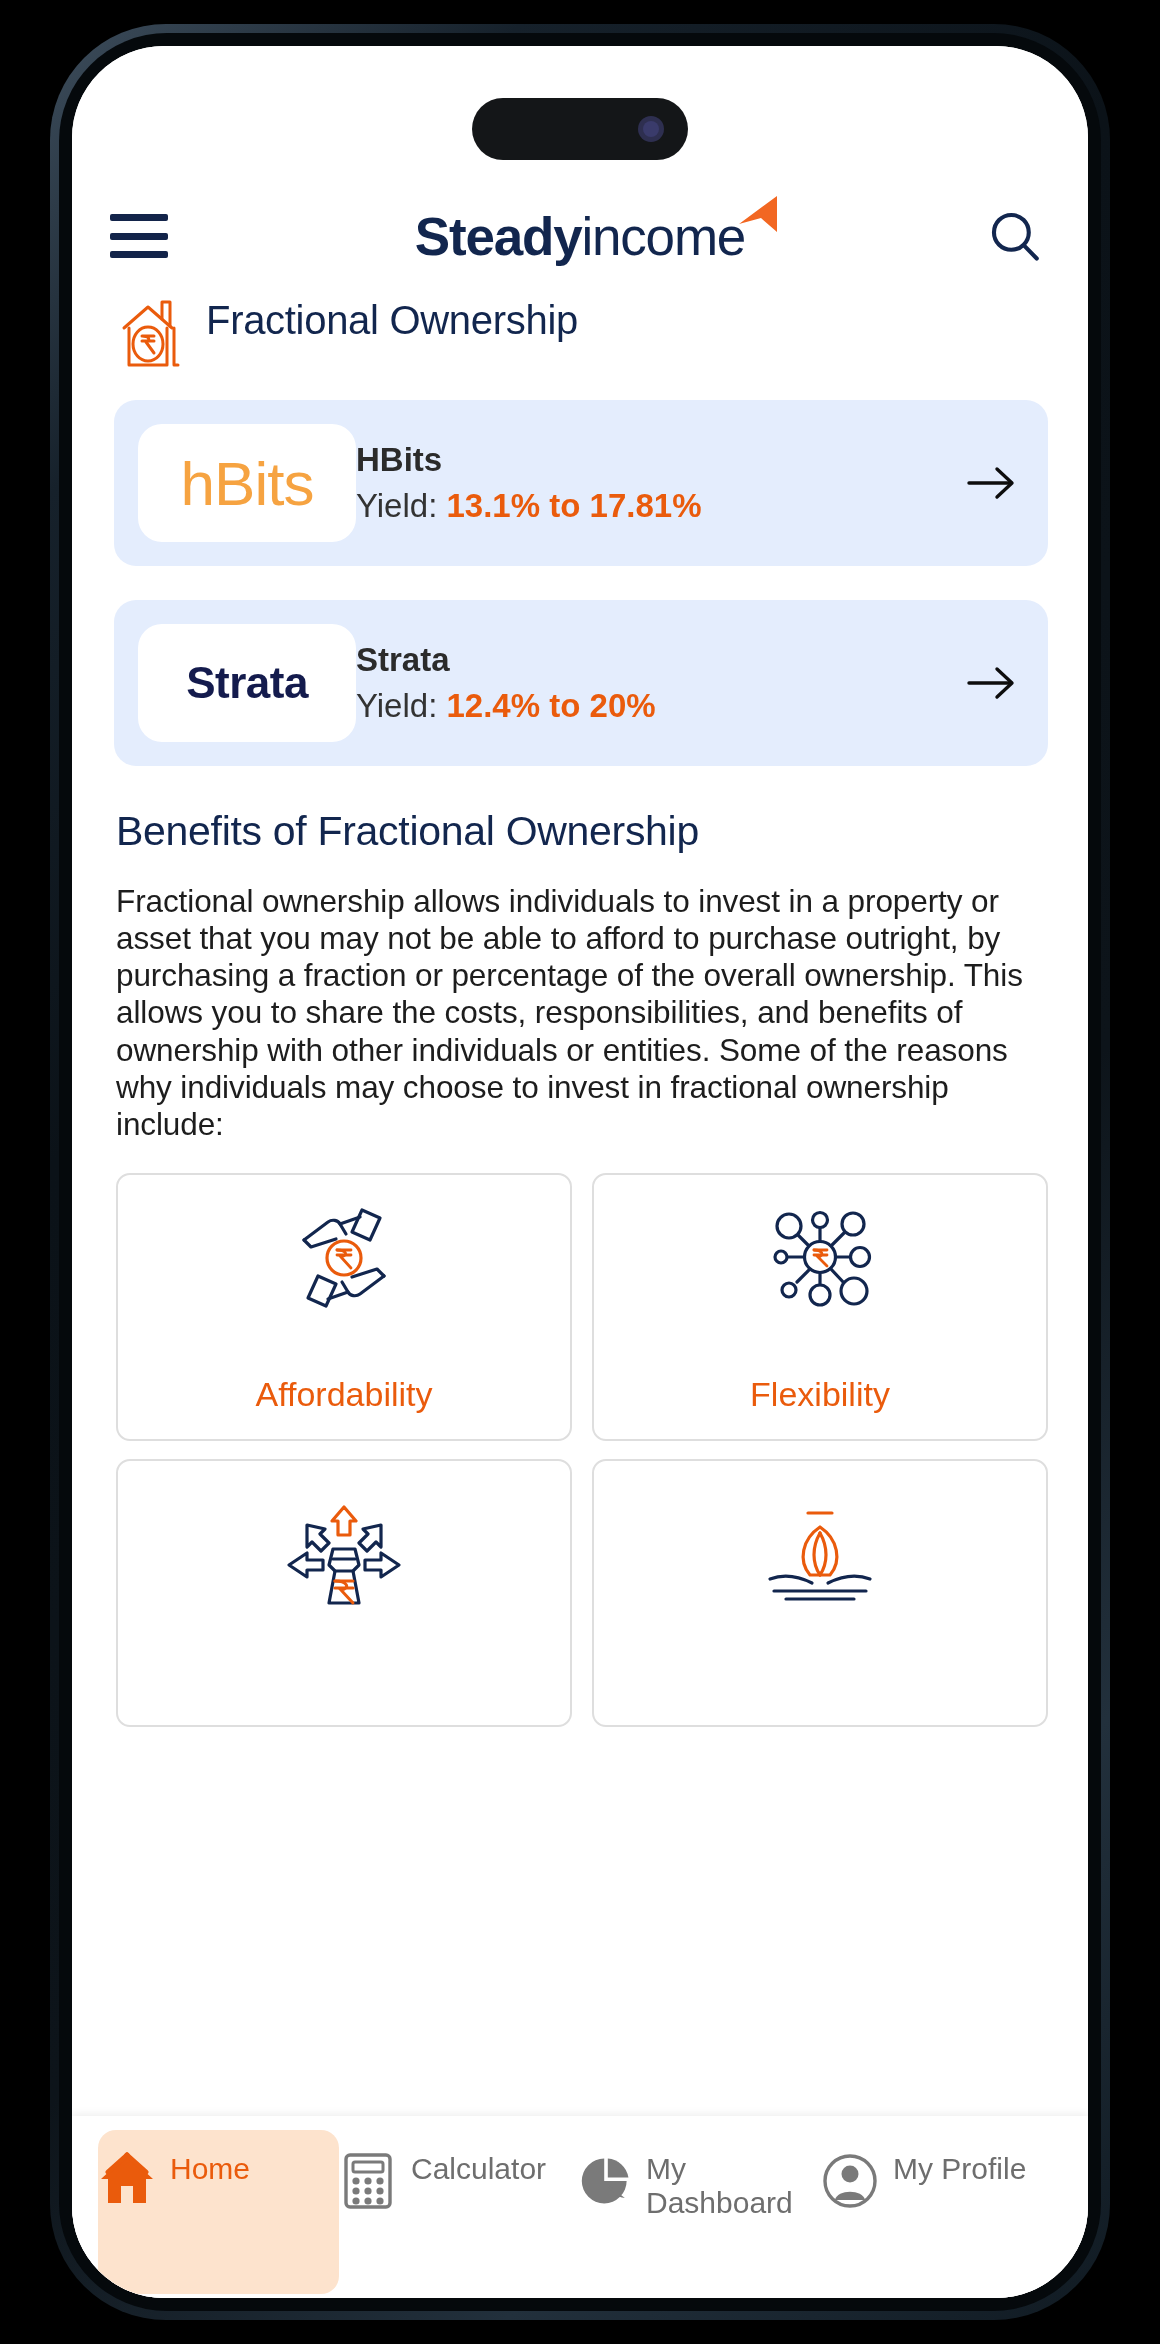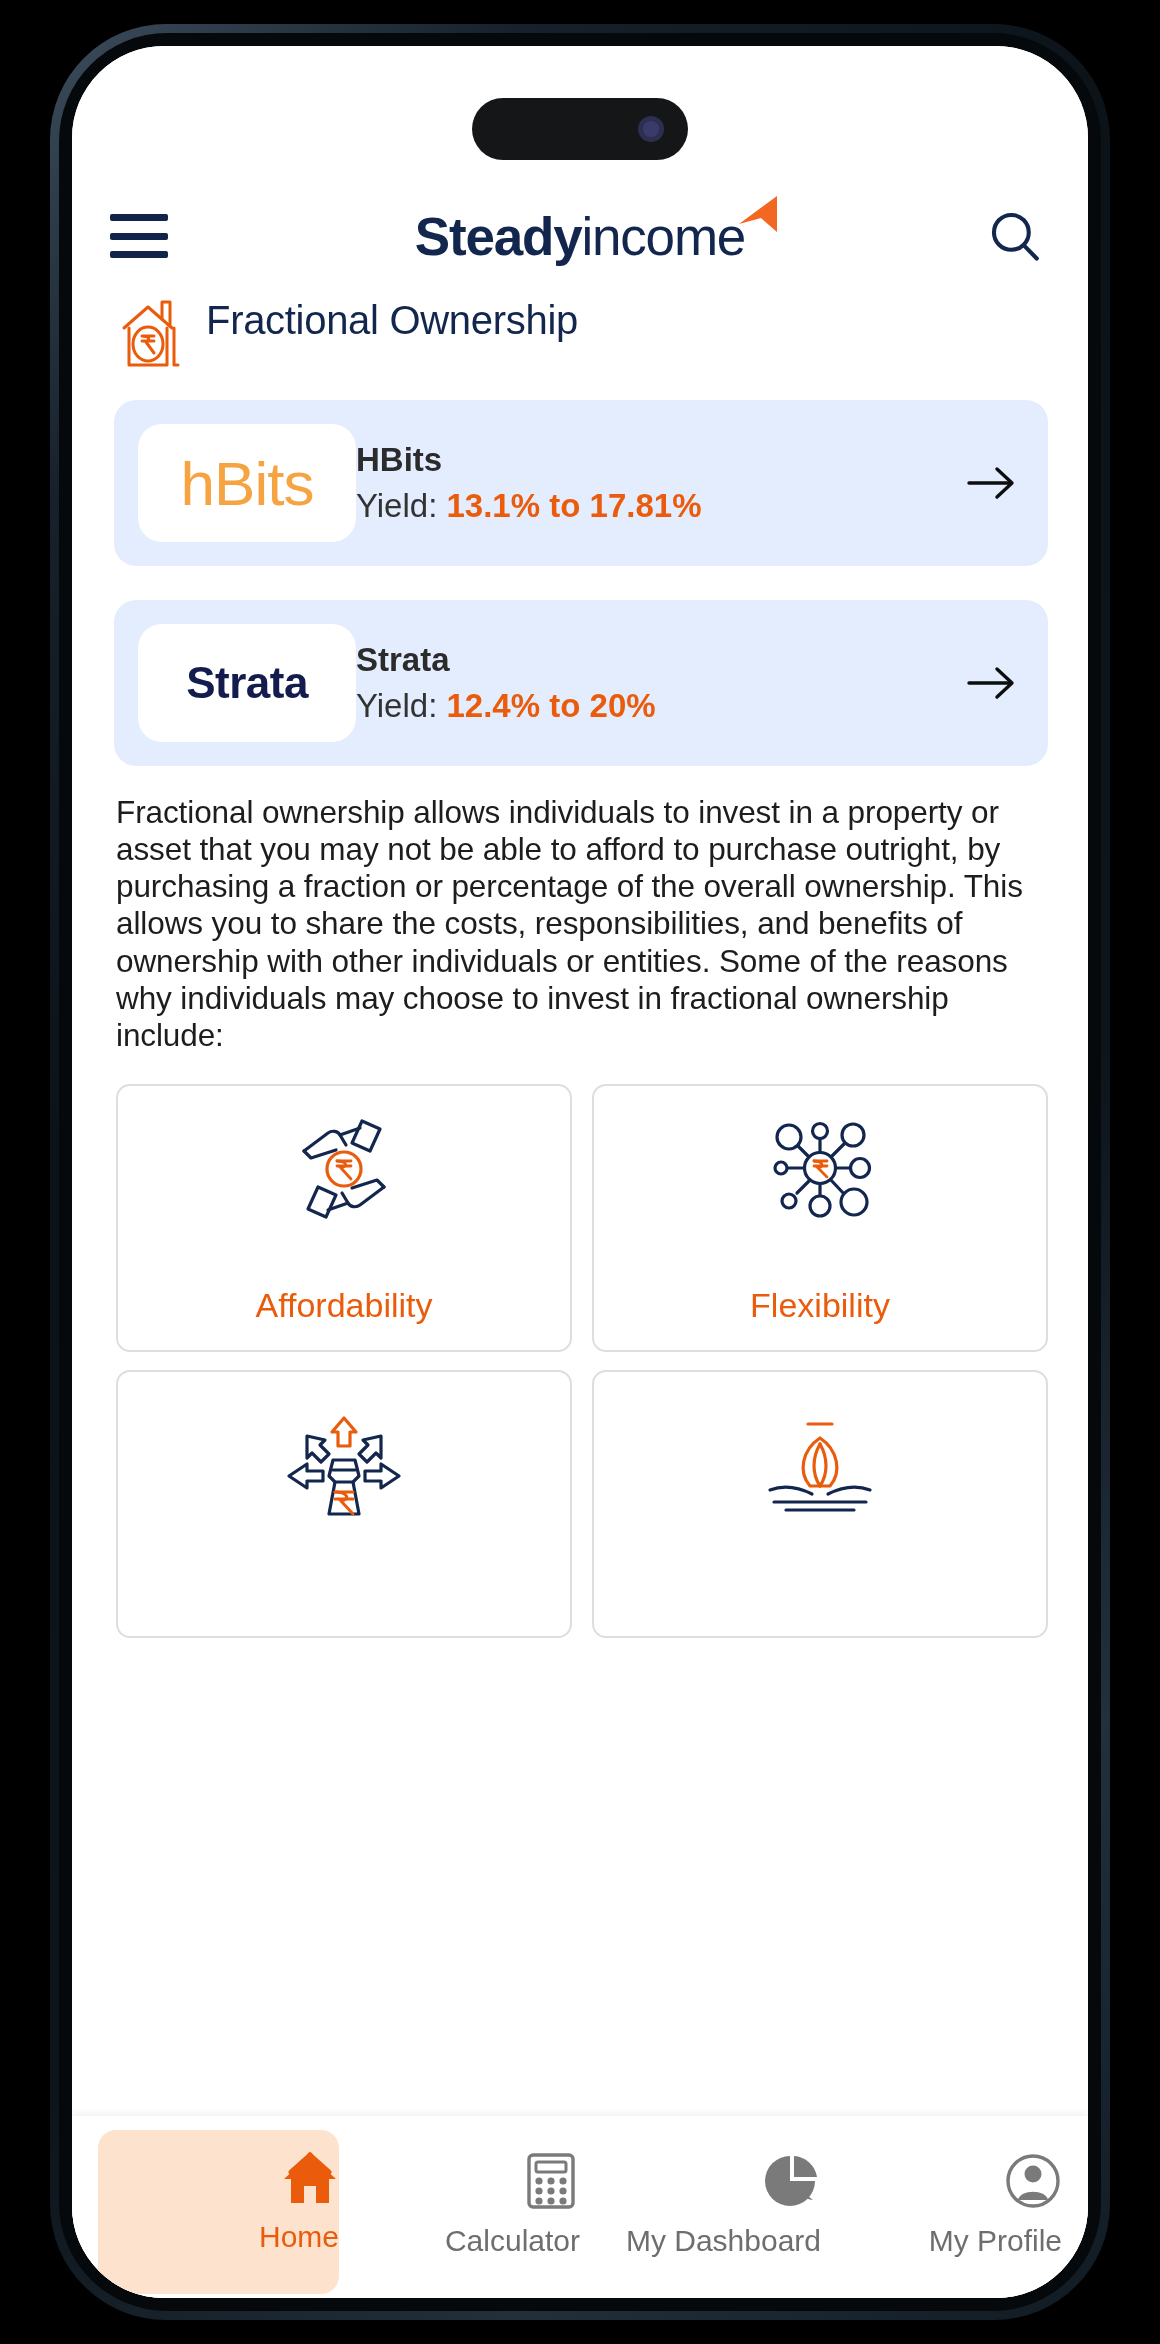--- a/index.html
+++ b/index.html
@@ -245,22 +245,22 @@
     background: #ffffff;
     display: flex;
     align-items: flex-start;
     padding: 14px 26px 0 26px;
     box-shadow: 0 -2px 8px rgba(0,0,0,0.07);
     z-index: 20;
   }
   .nav-item {
     flex: 1;
     display: flex;
-    flex-direction: column;
-    align-items: flex-end;
+    flex-direction: row;
+    align-items: flex-start;
     justify-content: flex-start;
     gap: 14px;
     padding: 22px 0 0 0;
     border-radius: 18px;
     cursor: pointer;
     height: 164px;
   }
   .nav-item.active { background: #fde3cd; }
   .nav-label {
     font-size: 30px;
@@ -367,20 +367,21 @@
           </div>
         </div>
         <div class="provider-arrow">
           <svg width="50" height="38" viewBox="0 0 50 38" fill="none" stroke="#0d0d0d" stroke-width="3.4" stroke-linecap="round" stroke-linejoin="round">
             <line x1="3" y1="19" x2="45" y2="19"></line>
             <polyline points="31,5 46,19 31,33"></polyline>
           </svg>
         </div>
       </div>
 
+      <h2 id="benefits-heading">Benefits of Fractional Ownership</h2>
 
       <p id="benefits-paragraph">Fractional ownership allows individuals to invest in a property or asset that you may not be able to afford to purchase outright, by purchasing a fraction or percentage of the overall ownership. This allows you to share the costs, responsibilities, and benefits of ownership with other individuals or entities. Some of the reasons why individuals may choose to invest in fractional ownership include:</p>
 
       <div id="benefit-grid">
 
         <div class="benefit-card">
           <svg class="benefit-icon" width="120" height="112" viewBox="0 0 120 112">
             <g fill="none" stroke="#12264e" stroke-width="3.2" stroke-linecap="round" stroke-linejoin="round">
               <path d="M20 40 L44 22 C48 19 54 20 56 24 L62 34"></path>
               <path d="M20 40 L27 47 L52 39"></path>

